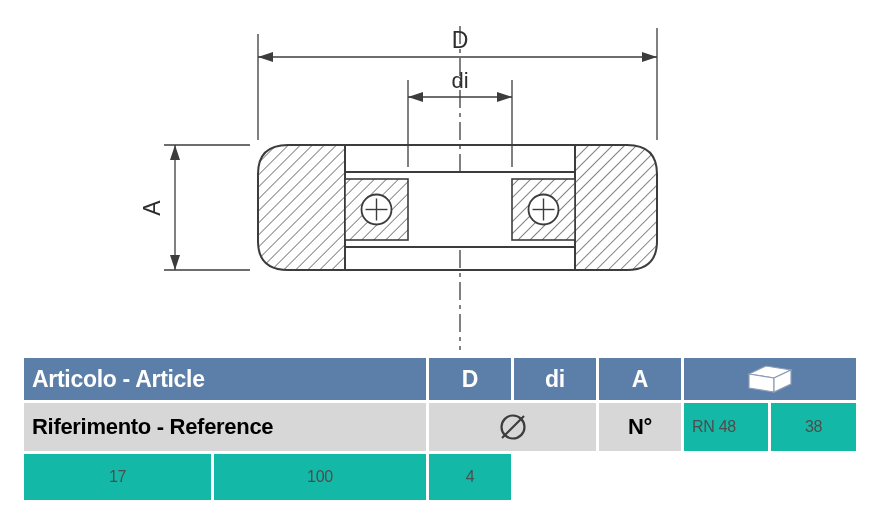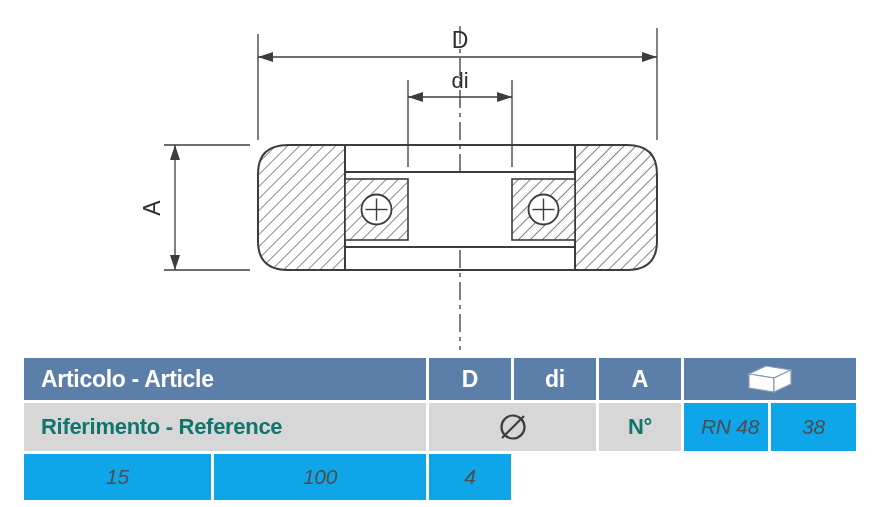--- a/index.html
+++ b/index.html
@@ -10,25 +10,25 @@
 
   
   .spec-table{
     position:absolute;left:24px;top:358px;
     display:grid;
     grid-template-columns:187px 212px 82px 82px 82px 84px 85px;
     grid-template-rows:42px 48px 46px;
     gap:3px;
   }
   .cell{display:flex;align-items:center;justify-content:center;letter-spacing:-0.3px;}
-  .cell.left{justify-content:flex-start;padding-left:17px;}
+  .cell.left{justify-content:flex-start;padding-left:8px;}
   .span2{grid-column:span 2;}
   .r1{background:#5b7fa9;color:#ffffff;font-weight:bold;font-size:23px;}
-  .r2{background:#d7d7d7;color:#0f766e;font-weight:bold;font-size:22px;}
-  .r3{background:#0ea5e9;color:#4d4d4d;font-size:21px;font-style:italic;}
+  .r2{background:#d7d7d7;color:#000000;font-weight:bold;font-size:22px;}
+  .r3{background:#14b8a6;color:#4d4d4d;font-size:16px;}
 </style>
 </head>
 <body>
 
 <div class="drawing-wrap">
   <svg width="876" height="356" viewBox="0 0 876 356">
     <defs>
       <pattern id="hatch" width="8.5" height="8.5" patternUnits="userSpaceOnUse" patternTransform="rotate(45)">
         <rect width="8.5" height="8.5" fill="#ffffff"></rect>
         <line x1="0" y1="0" x2="0" y2="8.5" stroke="#474747" stroke-width="1.3"></line>
@@ -106,16 +106,16 @@
   <div class="cell r2 span2">
     <svg width="36" height="36" viewBox="0 0 36 36">
       <circle cx="18" cy="18" r="11.5" fill="none" stroke="#3c3c3c" stroke-width="2.2"></circle>
       <line x1="7" y1="29" x2="29" y2="7" stroke="#3c3c3c" stroke-width="2.2"></line>
     </svg>
   </div>
   <div class="cell r2">N°</div>
 
   <div class="cell r3 left">RN 48</div>
   <div class="cell r3">38</div>
-  <div class="cell r3">15</div>
+  <div class="cell r3">17</div>
   <div class="cell r3">100</div>
   <div class="cell r3">4</div>
 </div>
 
 </body></html>

